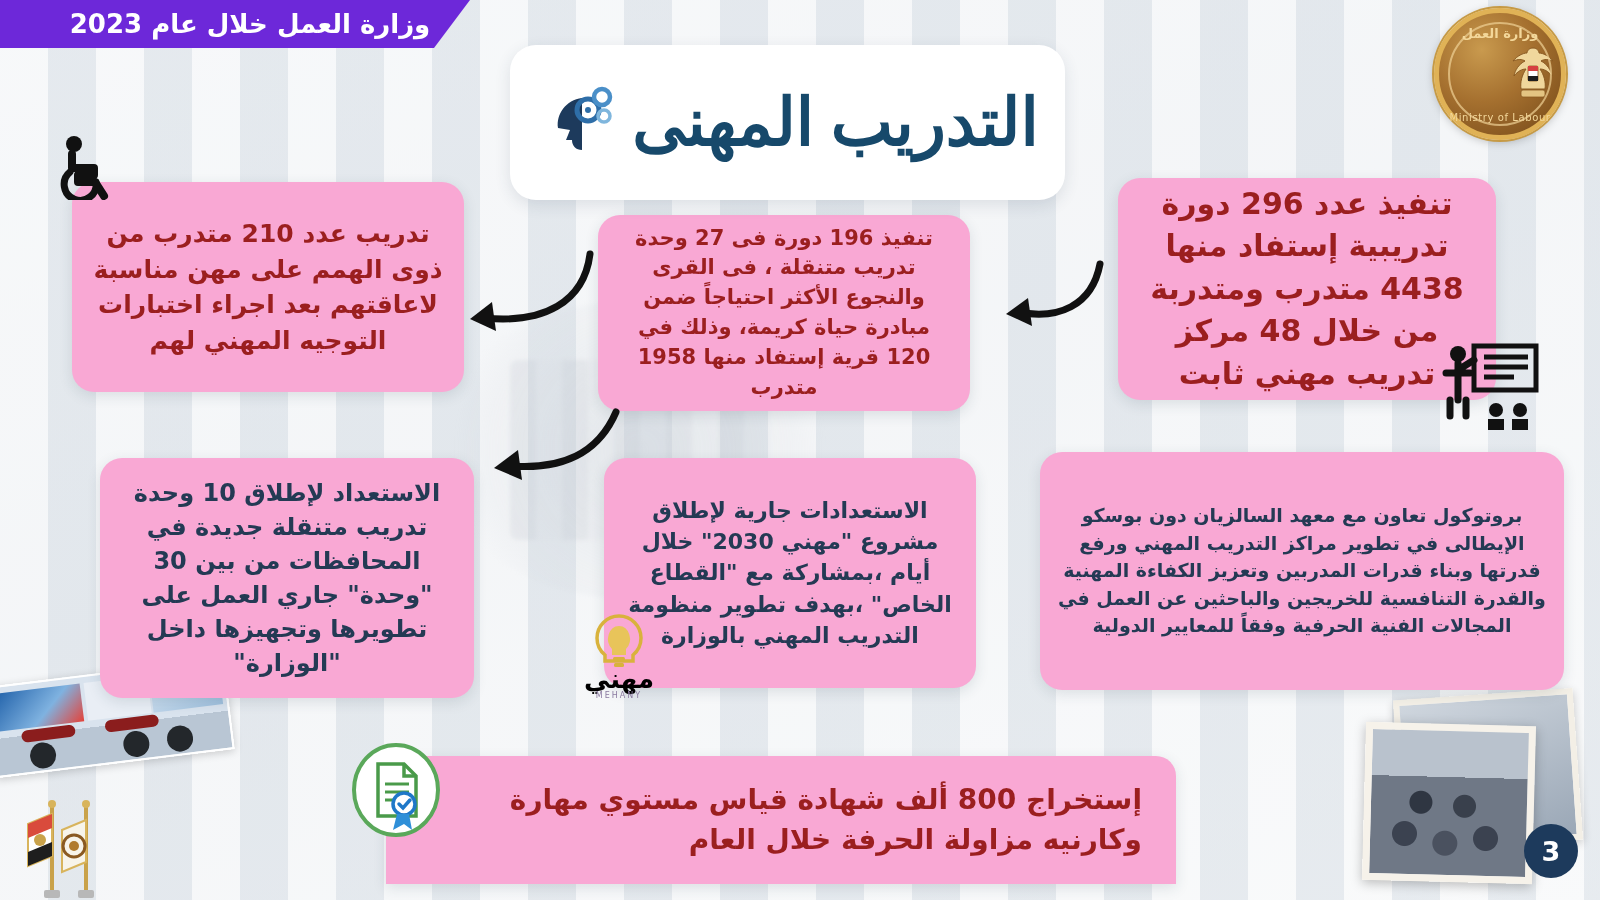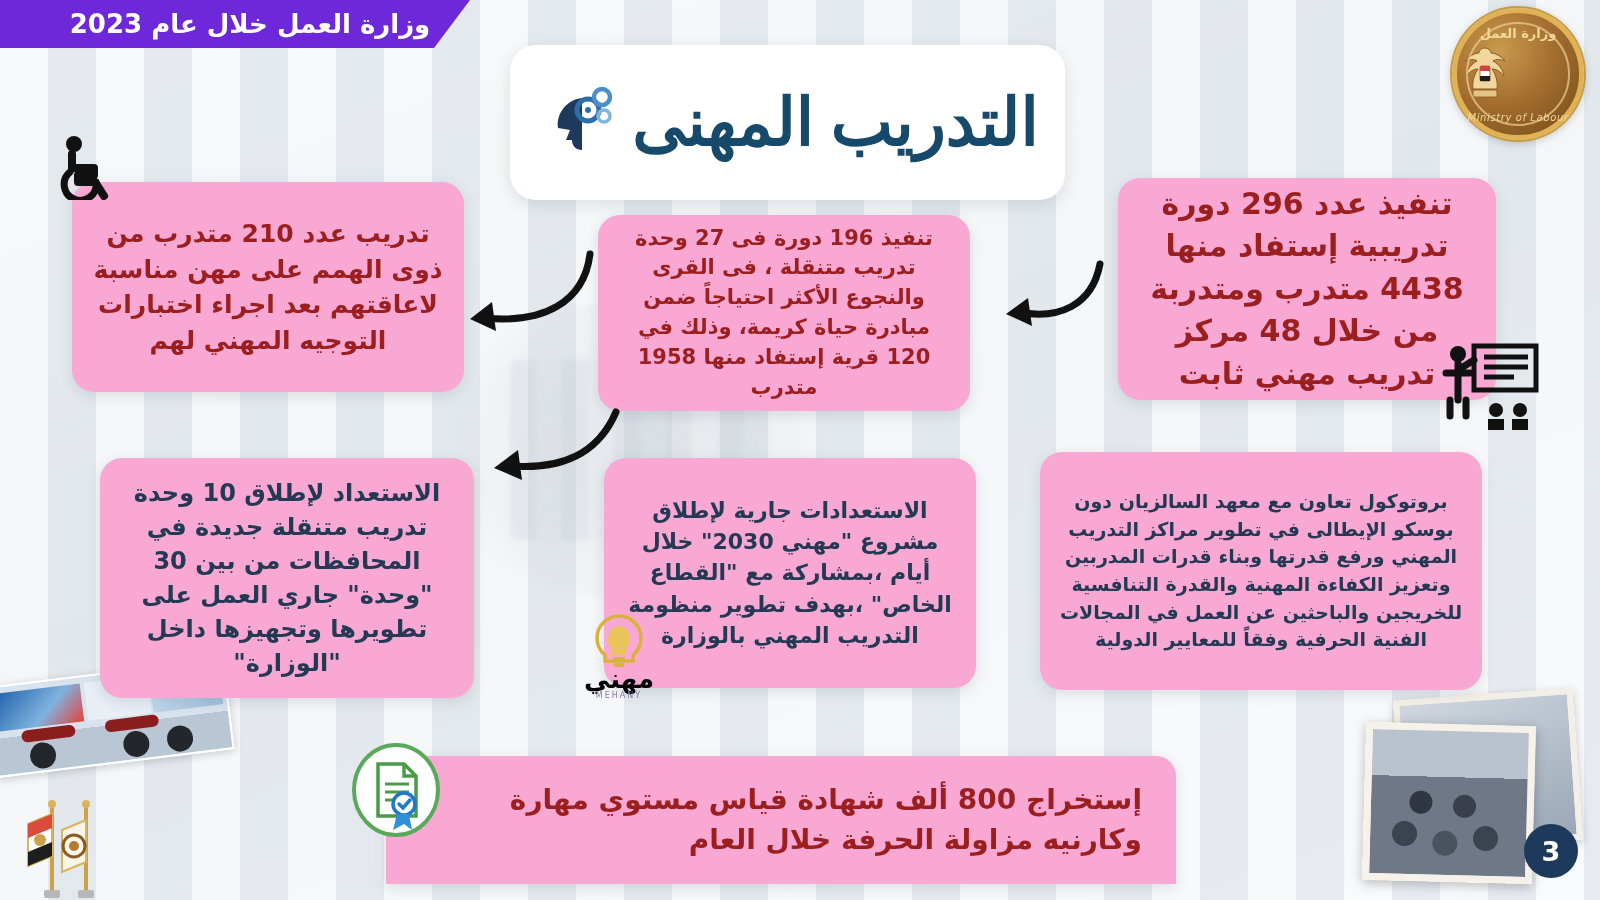--- a/index.html
+++ b/index.html
@@ -46,40 +46,40 @@
     z-index:5;
   }
   .header-banner .txt {
     color:#ffffff; font-size:26px; font-weight:bold;
     letter-spacing:.2px; padding-left:30px;
     direction:rtl;
   }
 
   
   .seal {
-    position:absolute; right:16px; top:8px;
+    position:absolute; right:34px; top:8px;
     width:132px; height:132px; border-radius:50%;
     background:radial-gradient(circle at 35% 30%, #c99a4e 0%, #a5702f 45%, #8a5a22 75%, #6d4418 100%);
     border:5px solid #e0b256;
     box-shadow:0 0 0 2px #c69a45, 0 2px 10px rgba(0,0,0,.25);
     z-index:6;
-    display:flex; align-items:center; justify-content:flex-end;
+    display:flex; align-items:center; justify-content:flex-start;
   }
   .seal .ring {
     position:absolute; inset:9px; border-radius:50%;
     border:2px solid rgba(240,210,150,.7);
   }
   .seal .seal-top-ar {
     position:absolute; top:13px; left:0; right:0;
     text-align:center; color:#f3d79a; font-size:13px; font-weight:bold;
   }
   .seal .seal-bottom-en {
     position:absolute; bottom:12px; left:0; right:0;
     text-align:center; color:#f3d79a; font-size:10px;
-    font-style:italic; letter-spacing:.6px; direction:ltr;
+    letter-spacing:.6px; direction:ltr;
   }
   .eagle { width:56px; height:60px; }
 
   
   .title-card {
     position:absolute; left:510px; top:45px;
     width:555px; height:155px;
     background:#ffffff; border-radius:26px;
     box-shadow:0 5px 16px rgba(40,60,80,.12);
     display:flex; align-items:center; justify-content:center;
@@ -113,21 +113,21 @@
 
   #card-fixed-centers { left:1118px; top:178px; width:378px; height:222px; }
   #card-fixed-centers .body { font-size:30px; }
 
   #card-new-units { left:100px; top:458px; width:374px; height:240px; }
   #card-new-units .body { font-size:24px; }
 
   #card-mehany2030 { left:604px; top:458px; width:372px; height:230px; }
   #card-mehany2030 .body { font-size:22px; }
 
-  #card-protocol { left:1040px; top:452px; width:442px; height:238px; }
+  #card-protocol { left:1040px; top:452px; width:524px; height:238px; }
   #card-protocol .body { font-size:19px; line-height:1.45; }
 
   #card-certificates {
     left:386px; top:756px; width:790px; height:128px;
     justify-content:flex-end; padding:10px 34px 10px 18px;
     border-radius:20px 20px 0 0;
   }
   #card-certificates .body { font-size:28px; width:auto; text-align:right; }
 
   

